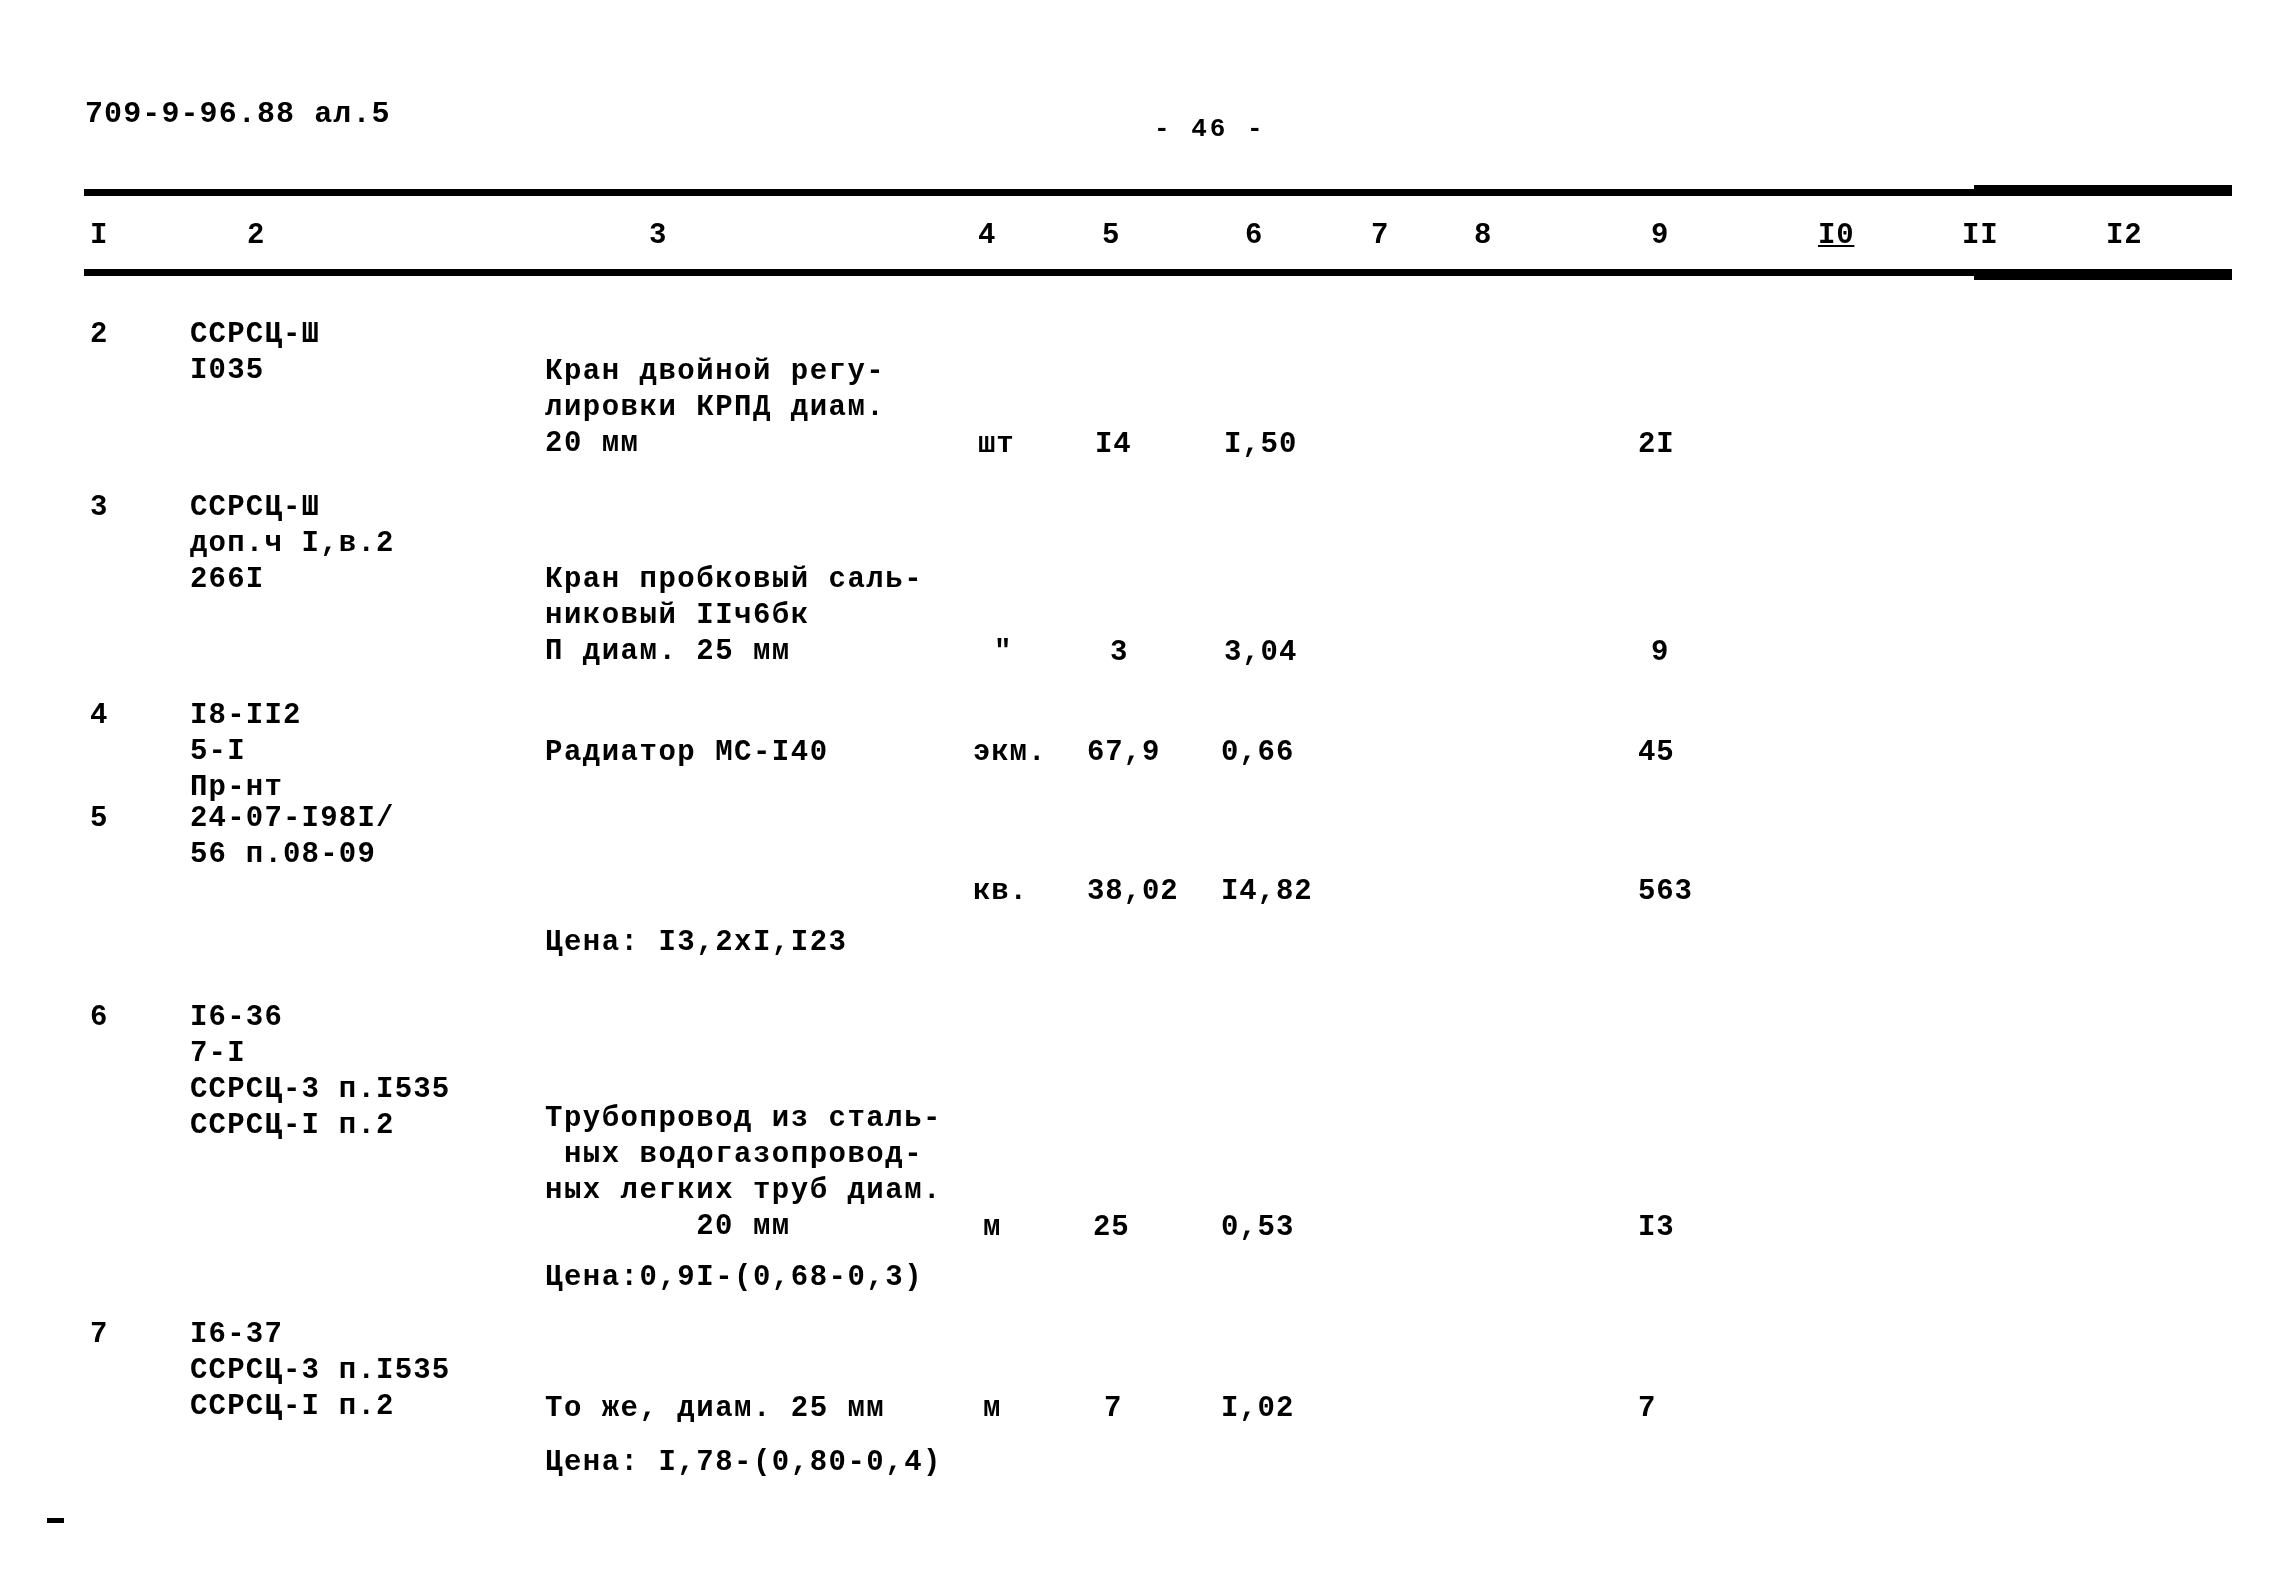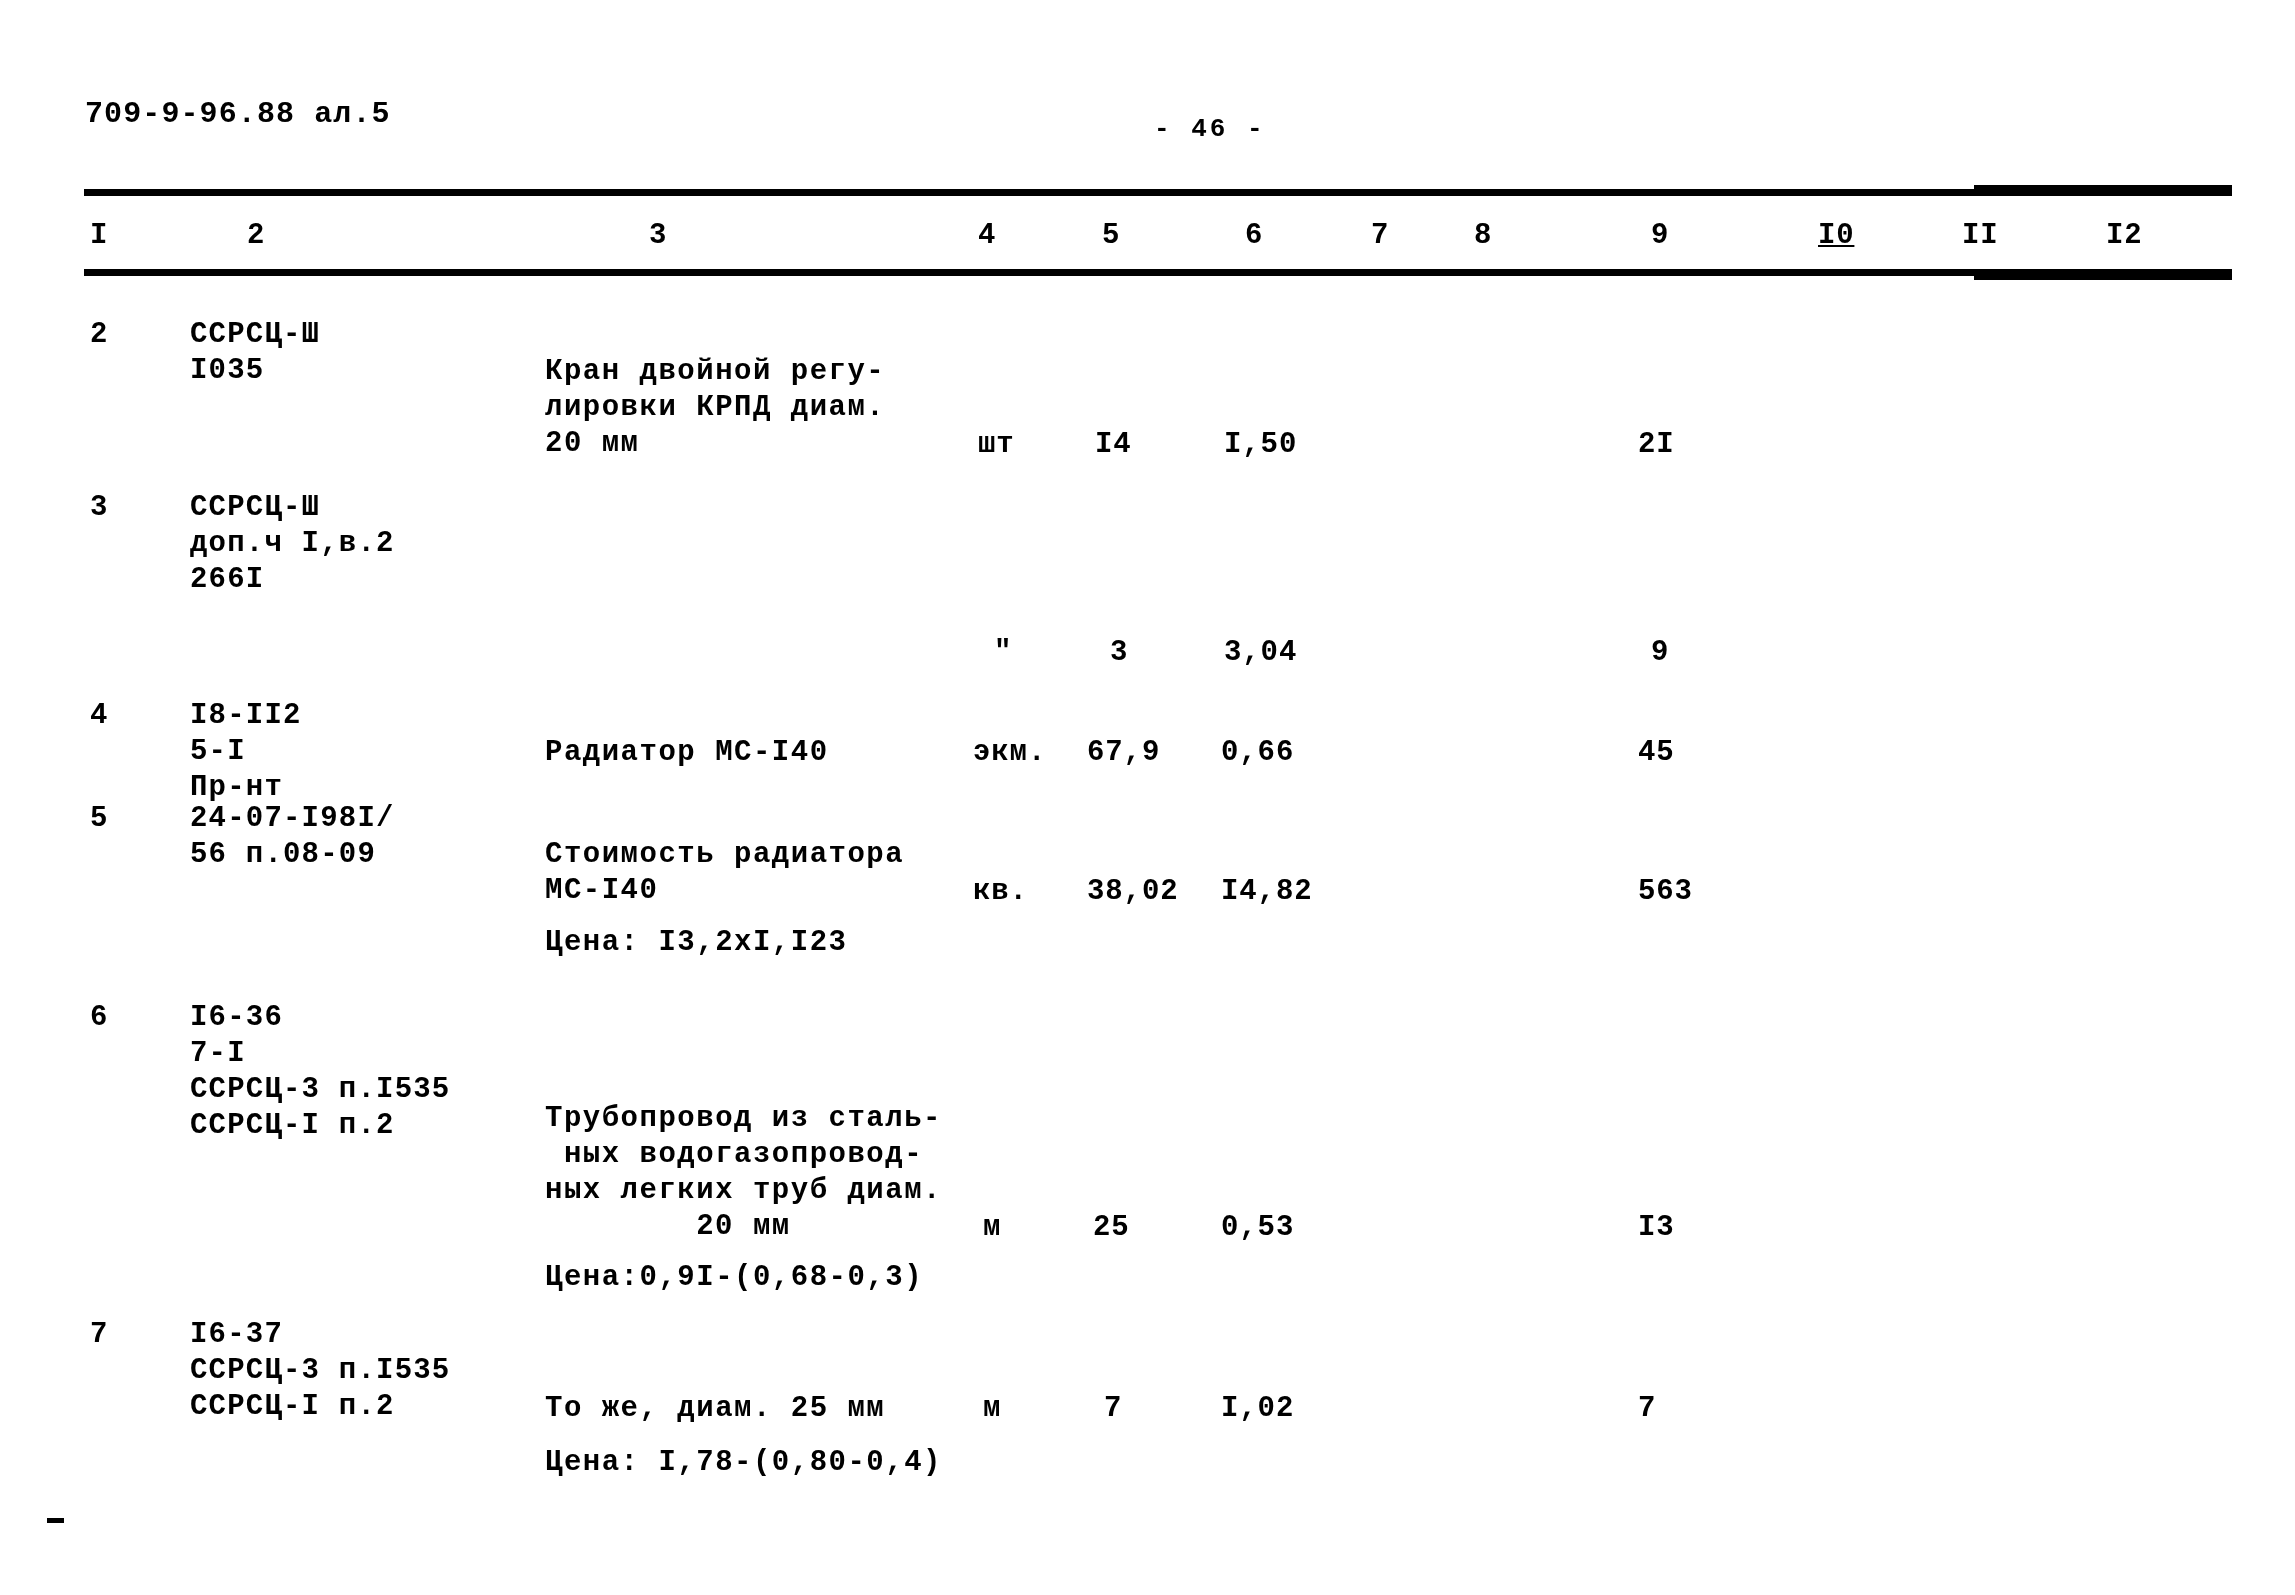--- a/index.html
+++ b/index.html
@@ -125,40 +125,41 @@
 20 мм</div>
   <div class="cell" style="left:978px; top:427px;">шт</div>
   <div class="cell" style="left:1095px; top:427px;">I4</div>
   <div class="cell" style="left:1224px; top:427px;">I,50</div>
   <div class="cell" style="left:1638px; top:427px;">2I</div>
 
   <div class="cell num" style="left:90px;  top:490px;">3</div>
   <div class="cell code" style="left:190px;  top:490px;">ССРСЦ-Ш
 доп.ч I,в.2
 266I</div>
+  <div class="cell desc" style="left:545px;  top:562px;">Кран пробковый саль-
+никовый IIч6бк
+П диам. 25 мм</div>
   <div class="cell" style="left:994px; top:635px;">"</div>
   <div class="cell" style="left:1110px; top:635px;">3</div>
   <div class="cell" style="left:1224px; top:635px;">3,04</div>
   <div class="cell" style="left:1651px; top:635px;">9</div>
 
   <div class="cell num" style="left:90px;  top:698px;">4</div>
   <div class="cell code" style="left:190px;  top:698px;">I8-II2
 5-I
 Пр-нт</div>
   <div class="cell desc" style="left:545px;  top:735px;">Радиатор МС-I40</div>
   <div class="cell" style="left:973px; top:735px;">экм.</div>
   <div class="cell" style="left:1087px; top:735px;">67,9</div>
   <div class="cell" style="left:1221px; top:735px;">0,66</div>
   <div class="cell" style="left:1638px; top:735px;">45</div>
 
   <div class="cell num" style="left:90px;  top:801px;">5</div>
   <div class="cell code" style="left:190px;  top:801px;">24-07-I98I/
 56 п.08-09</div>
-  <div class="cell desc" style="left:545px;  top:837px;">Стоимость радиатора
-МС-I40</div>
   <div class="cell" style="left:973px; top:874px;">кв.</div>
   <div class="cell" style="left:1087px; top:874px;">38,02</div>
   <div class="cell" style="left:1221px; top:874px;">I4,82</div>
   <div class="cell" style="left:1638px; top:874px;">563</div>
   <div class="cell price" style="left:545px;  top:925px;">Цена: I3,2xI,I23</div>
 
   <div class="cell num" style="left:90px;  top:1000px;">6</div>
   <div class="cell code" style="left:190px;  top:1000px;">I6-36
 7-I
 ССРСЦ-3 п.I535

